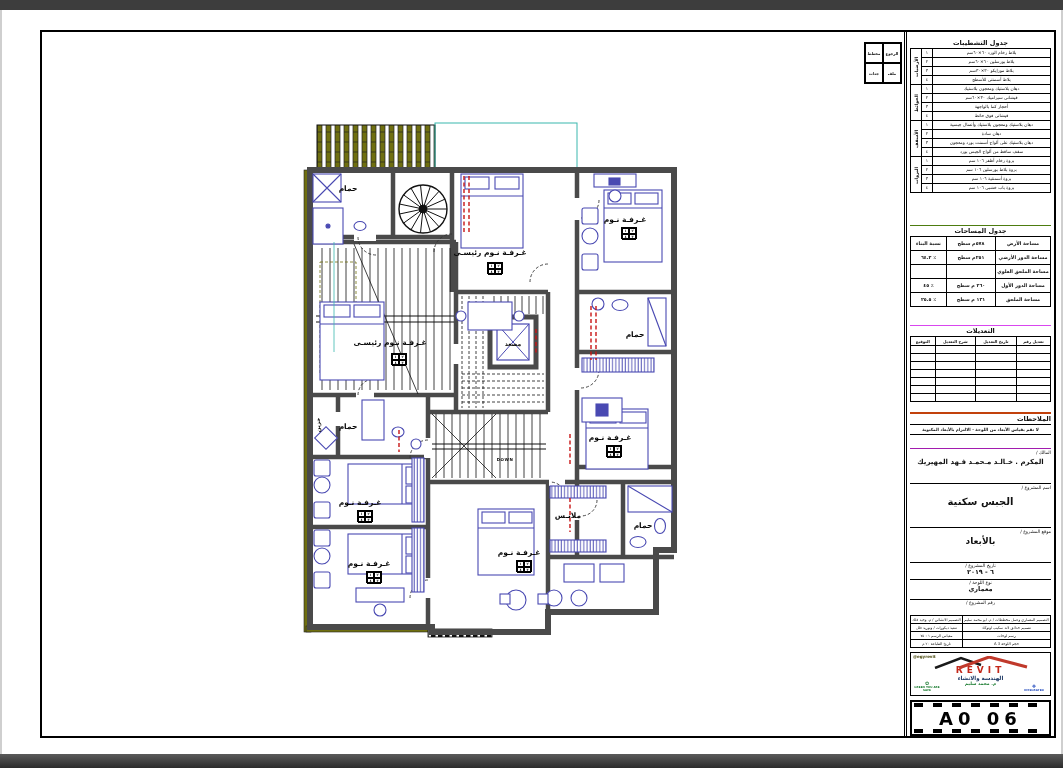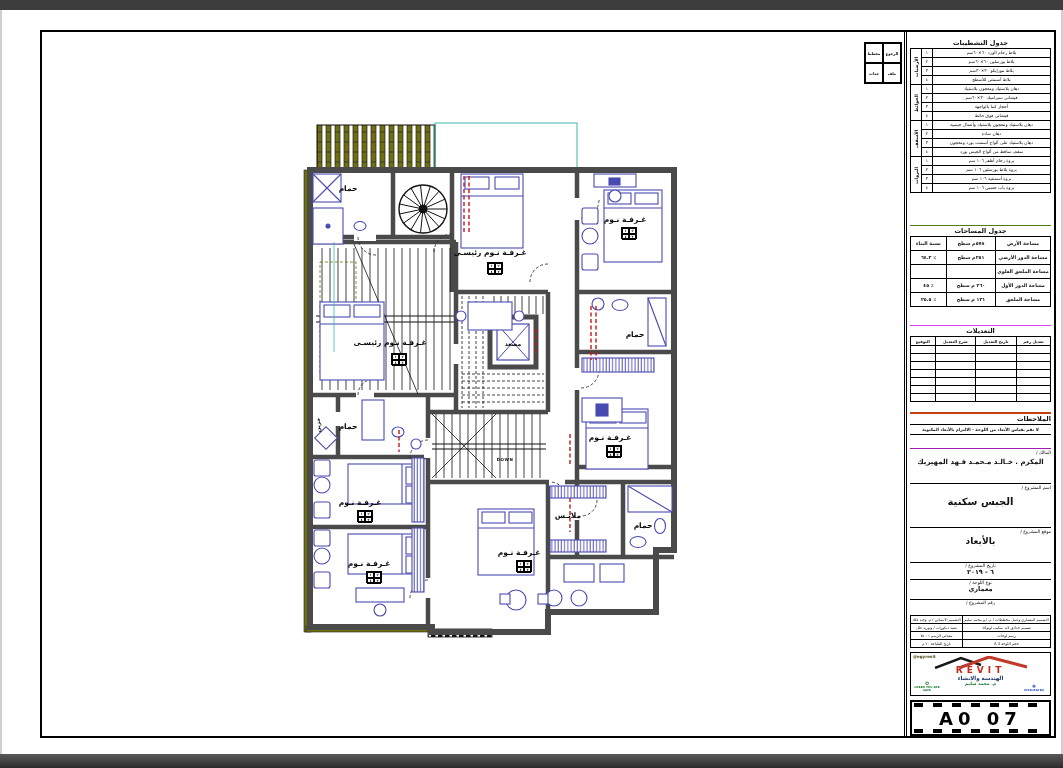--- a/index.html
+++ b/index.html
@@ -604,19 +604,19 @@
         </svg>
       </span>
       <div class="logo-brand">REVIT</div>
       <div class="logo-sub">الهندسة والانشاء</div>
       <div class="logo-eng">م. محمد سليم</div>
       <span class="badge g"><span class="dot">✿</span><span>GREEN YOU ARE SAFE</span></span>
       <span class="badge b"><span class="dot">❖</span><span>INTEGRATED</span></span>
     </div>
 
     <div class="sec sec-number">
-      <span class="number-val">A0 07</span>
+      <span class="number-val">A0 06</span>
     </div>
 
   </div>
 </div>
 
 <div class="bottom-bar"></div>
 
 </body></html>

